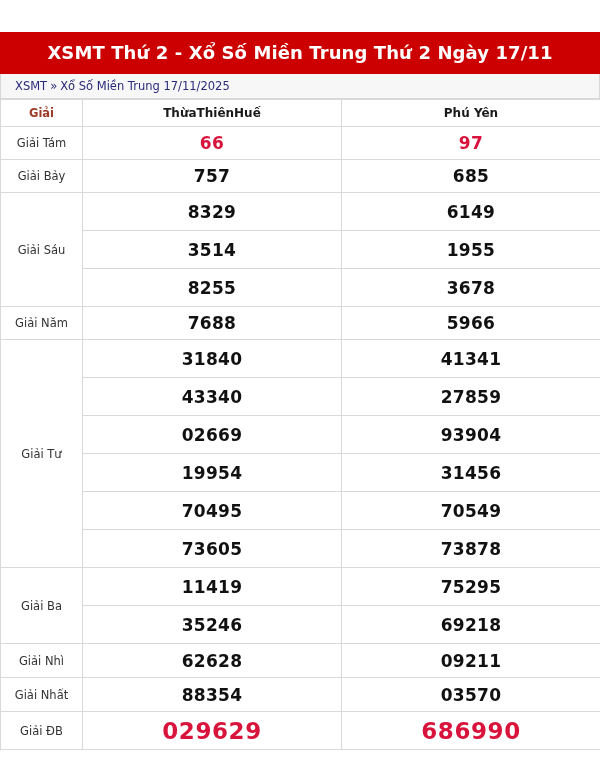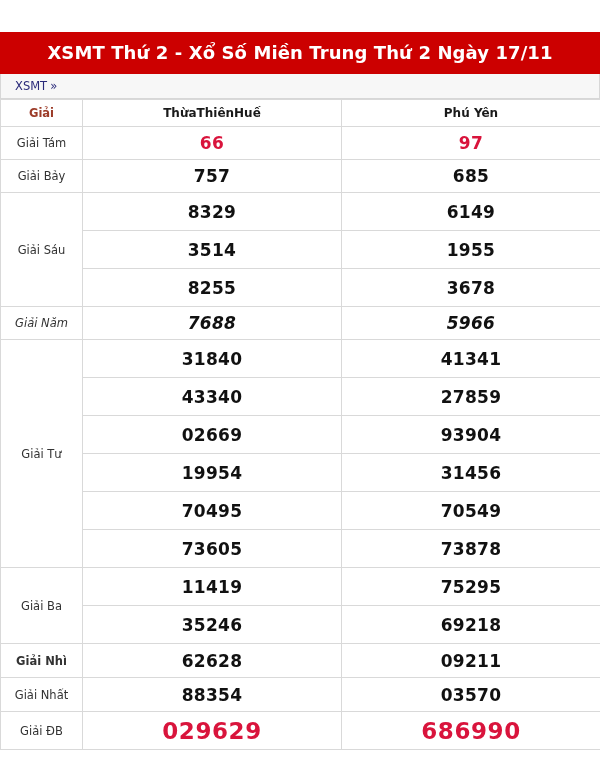--- a/index.html
+++ b/index.html
@@ -117,39 +117,40 @@
   }
   td.num-cell.db {
     font-size: 23px;
     color: #d9143c;
     letter-spacing: 0.6px;
   }
 
   tr.r-tam td       { height: 33px; }
   tr.r-bay td       { height: 33px; }
   tr.r-sau td       { height: 38px; }
-  tr.r-nam td       { height: 33px; font-style: italic; }
+  tr.r-nam td       { height: 33px; }
   tr.r-tu td        { height: 38px; }
   tr.r-ba td        { height: 38px; }
-  tr.r-nhi td       { height: 34px; font-weight: bold; }
+  tr.r-nhi td       { height: 34px; }
   tr.r-nhat td      { height: 34px; }
   tr.r-db td        { height: 38px; }
 </style>
 </head>
 <body>
 
 <div class="page">
 
   <div class="title-bar">
     <div class="title-text">XSMT Thứ 2 - Xổ Số Miền Trung Thứ 2 Ngày 17/11</div>
   </div>
 
   <div class="breadcrumb">
     <span class="crumb-root">XSMT</span>
     <span class="crumb-sep">»</span>
+    <span class="crumb-current">Xổ Số Miền Trung 17/11/2025</span>
   </div>
 
   <div class="table-wrap">
     <table class="results">
       <colgroup>
         <col class="c-label">
         <col class="c-prov">
         <col class="c-prov">
       </colgroup>
       <thead>

